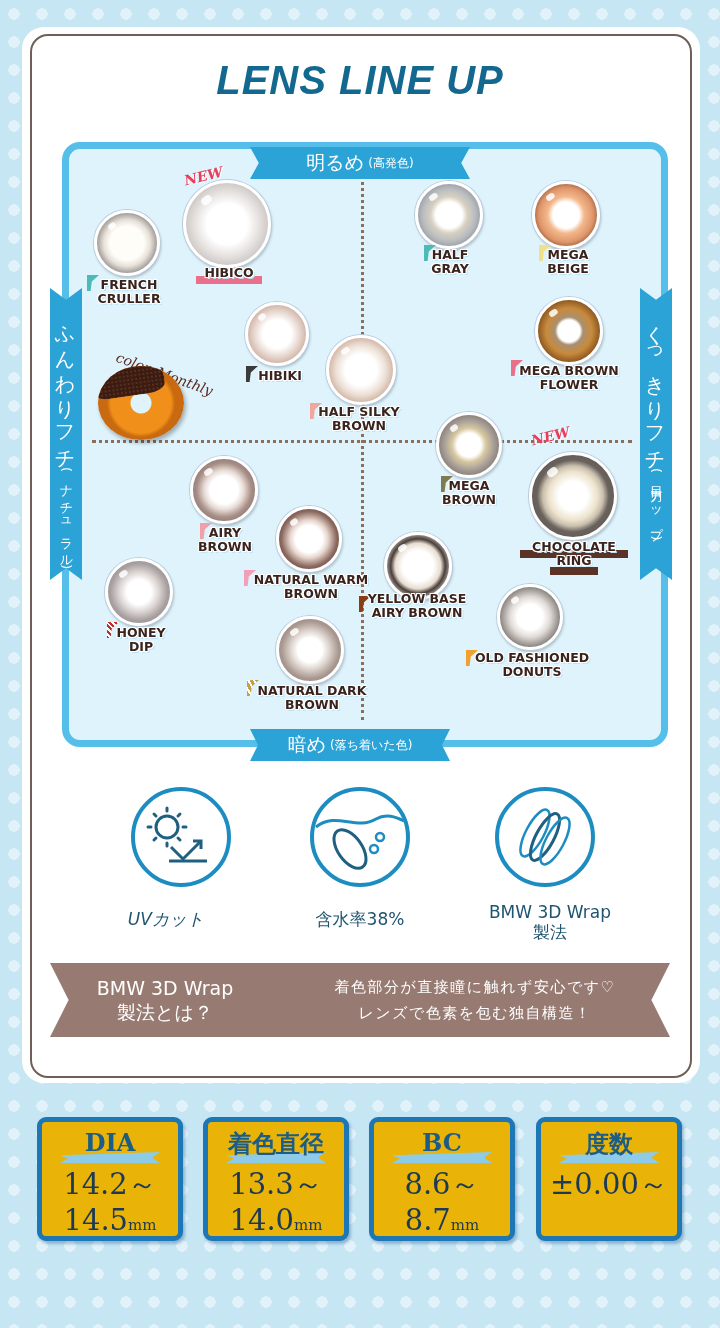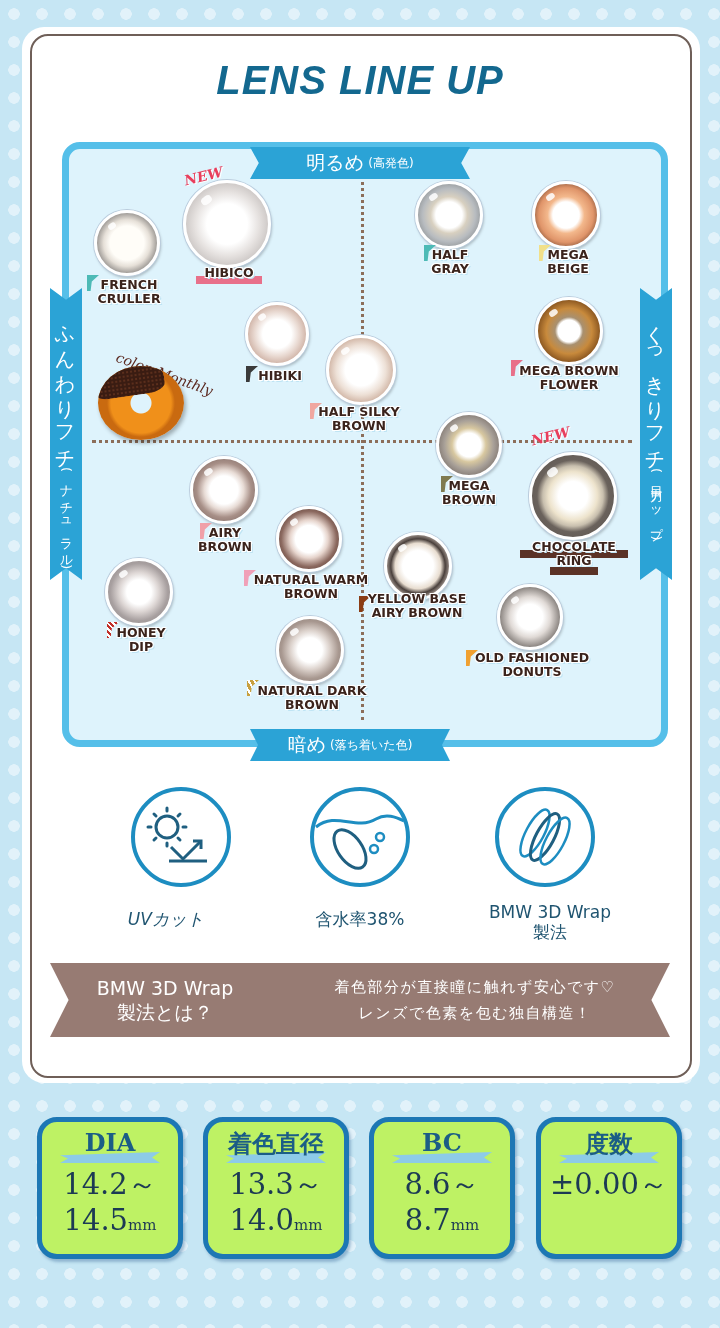--- a/index.html
+++ b/index.html
@@ -118,22 +118,22 @@
     display: flex; align-items: center;
   }
   .bmw-left {
     width: 230px; text-align: center; font-size: 19px; line-height: 24px; font-family: "DejaVu Sans", sans-serif;
   }
   .bmw-right {
     flex: 1; text-align: center; font-size: 15px; line-height: 26px; letter-spacing: 1.5px;
   }
 
   .spec {
-    position: absolute; top: 1117px; width: 146px; height: 142px; background: #bef264;
-    border: 5px solid #1d77b4; border-radius: 20px;
+    position: absolute; top: 1117px; width: 146px; height: 124px; background: #eab308;
+    border: 5px solid #1d77b4; border-radius: 9px;
     box-shadow: 2px 3px 3px rgba(40,90,140,.35);
   }
   .spec-head {
     position: absolute; left: 0; top: 6px; width: 100%; text-align: center;
     font-family: "DejaVu Serif", serif; font-weight: bold; font-size: 24px; color: #1b5d86;
     z-index: 2;
   }
   .spec-ribbon {
     position: absolute; left: 18px; top: 30px; width: 100px; height: 11px; background: #8dcbe8;
     clip-path: polygon(0 30%, 100% 0, 92% 50%, 100% 100%, 0 100%, 8% 60%);

